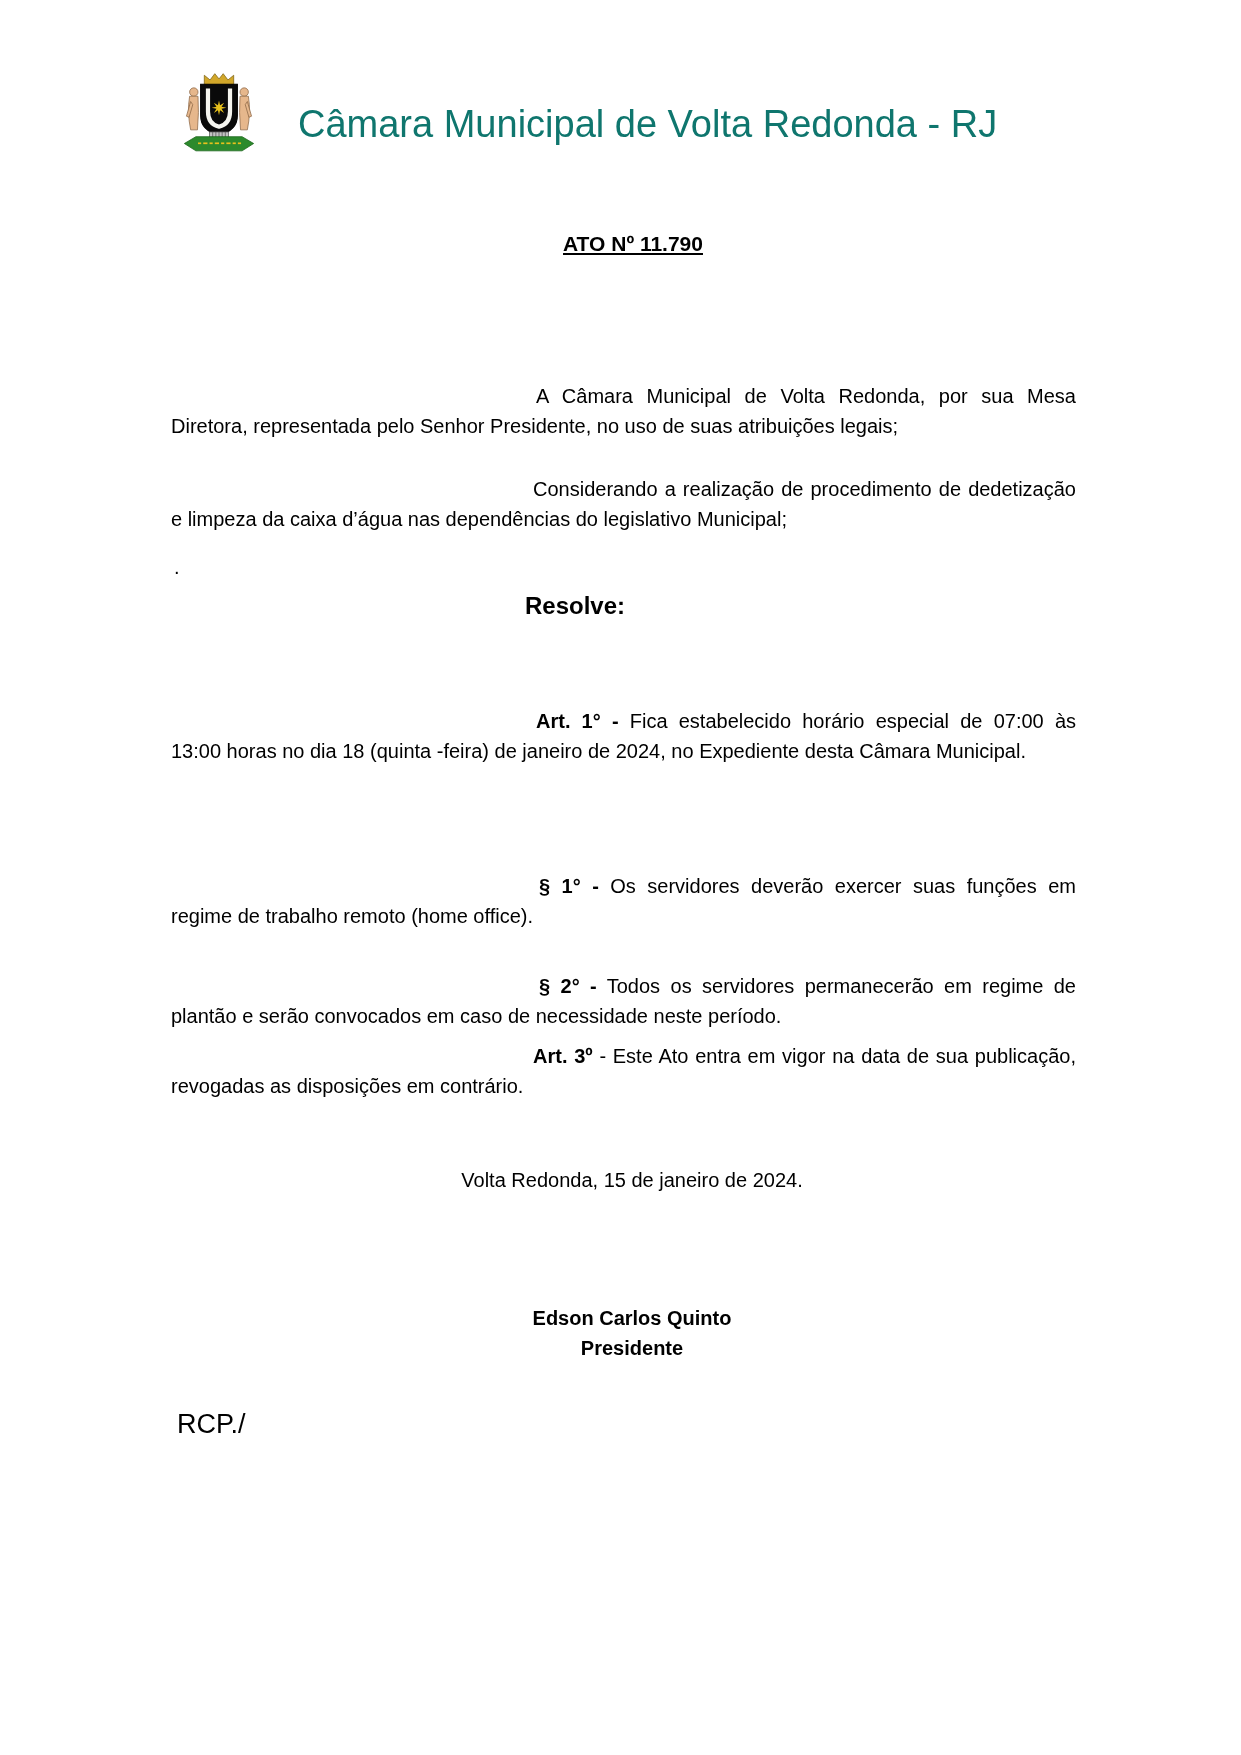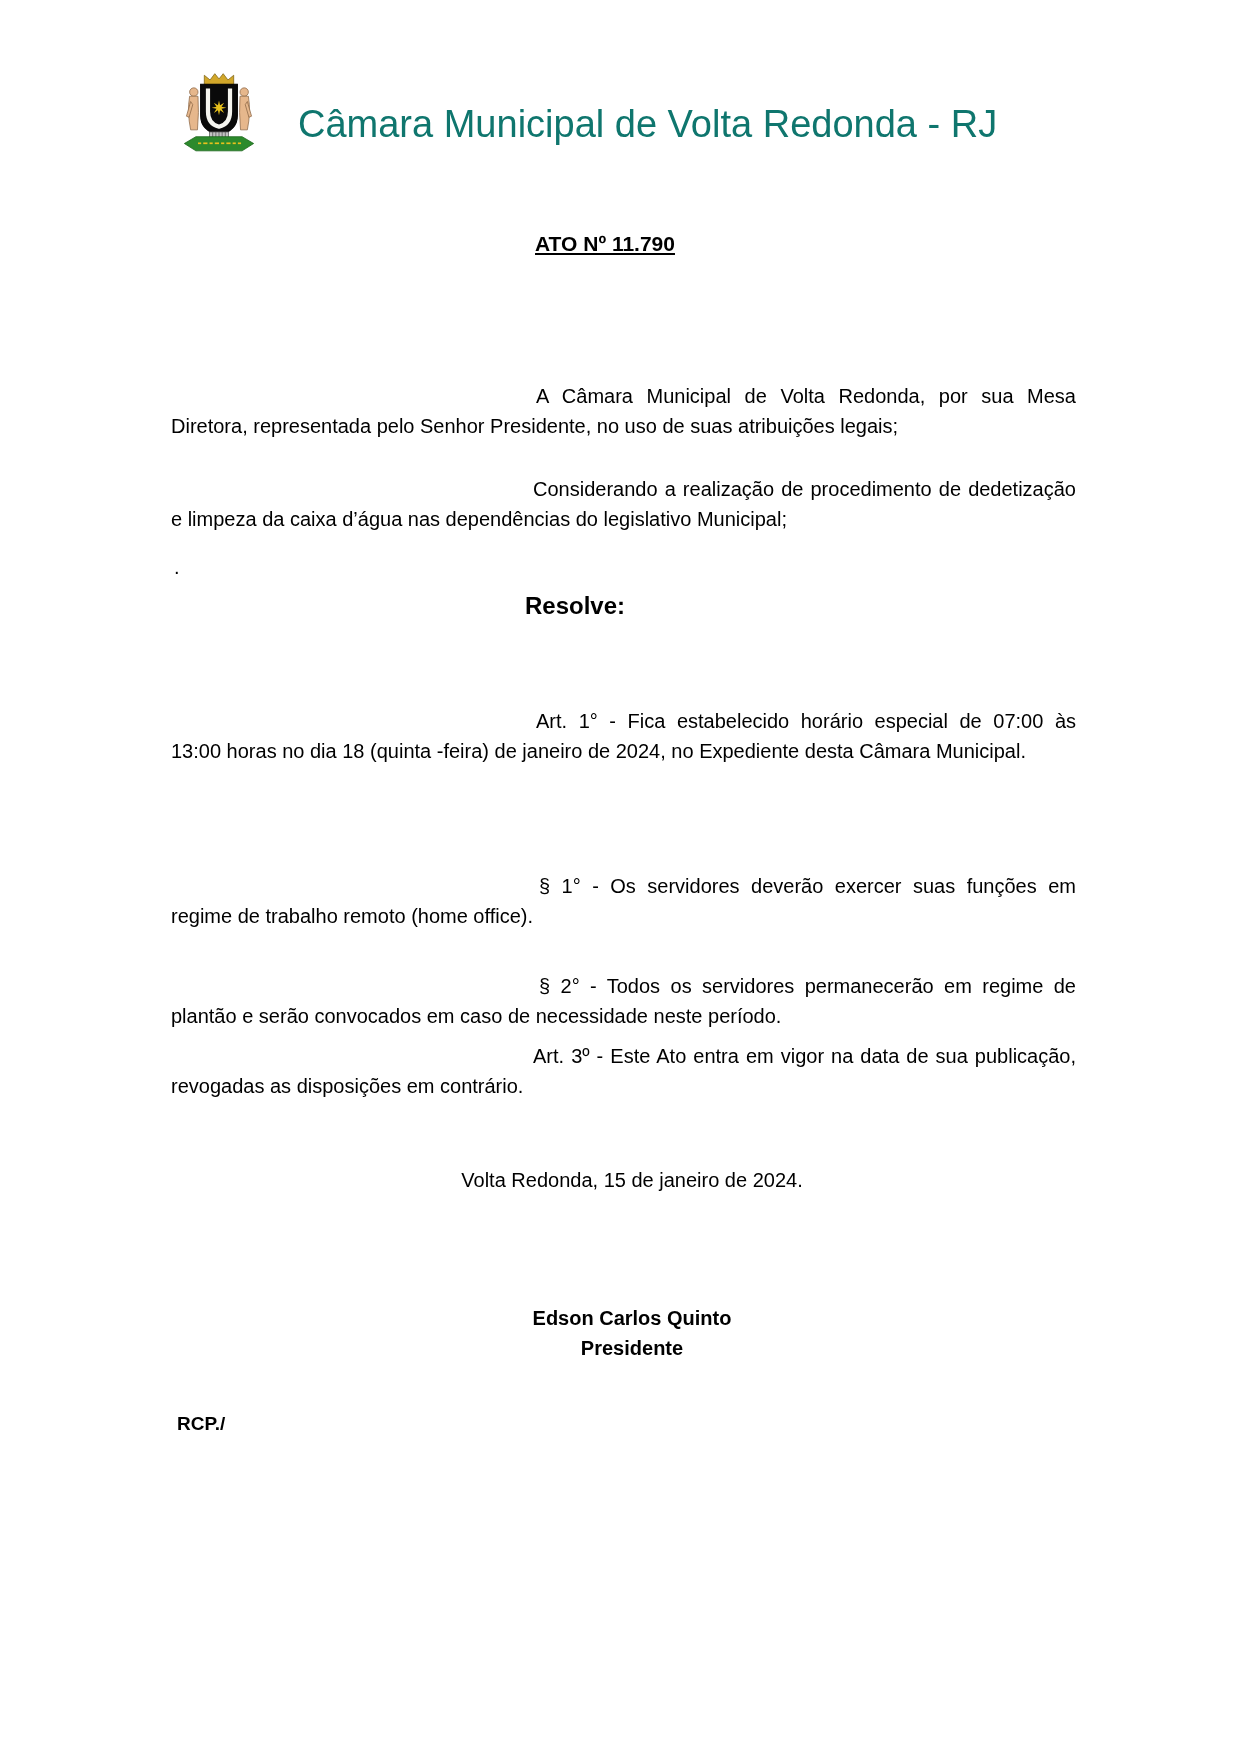--- a/index.html
+++ b/index.html
@@ -14,31 +14,31 @@
   .logo {
     position:absolute; left:180px; top:70px;
     width:78px; height:84px;
   }
   .org-name {
     position:absolute; left:298px; top:104px;
     font-size:38px; line-height:40px;
     white-space:nowrap; color:#0f766e;
   }
   .doc-title {
-    position:absolute; left:605px; top:229px;
+    position:absolute; left:633px; top:229px;
     transform:translateX(-50%);
     font-size:21px; line-height:30px; font-weight:bold;
     text-decoration:underline; white-space:nowrap;
   }
   .para {
     position:absolute; left:171px; width:905px; margin:0;
     font-size:20px; line-height:30px;
     text-align:justify; text-justify:inter-word;
   }
-  .para b { font-weight:normal; }
+  .para b { font-weight:bold; }
   .stray {
     position:absolute; left:174px; top:552px;
     font-size:20px; line-height:30px;
   }
   .resolve {
     position:absolute; left:575px; top:591px;
     transform:translateX(-50%);
     font-size:24px; line-height:30px; font-weight:bold; white-space:nowrap;
   }
   .dateline {
@@ -47,21 +47,21 @@
     font-size:20px; line-height:30px; white-space:nowrap;
   }
   .signature {
     position:absolute; left:632px; top:1303px;
     transform:translateX(-50%);
     font-size:20px; line-height:30px; font-weight:bold;
     text-align:center; white-space:nowrap;
   }
   .rcp {
     position:absolute; left:177px; top:1409px;
-    font-size:19px; line-height:30px; font-weight:bold;
+    font-size:27px; line-height:30px; font-weight:normal;
   }
 </style>
 </head>
 <body>
 
 <div class="page">
 
   <svg class="logo" viewBox="0 0 74 80" aria-hidden="true">
 
     <g fill="#e6b78c" stroke="#8a6544" stroke-width="0.7">

